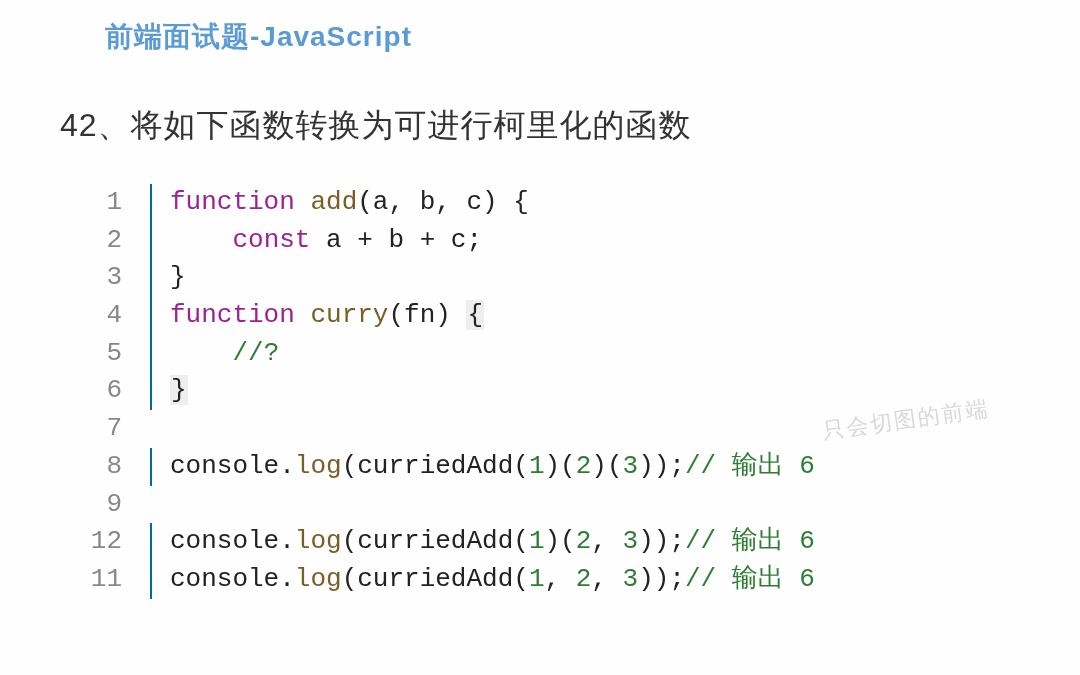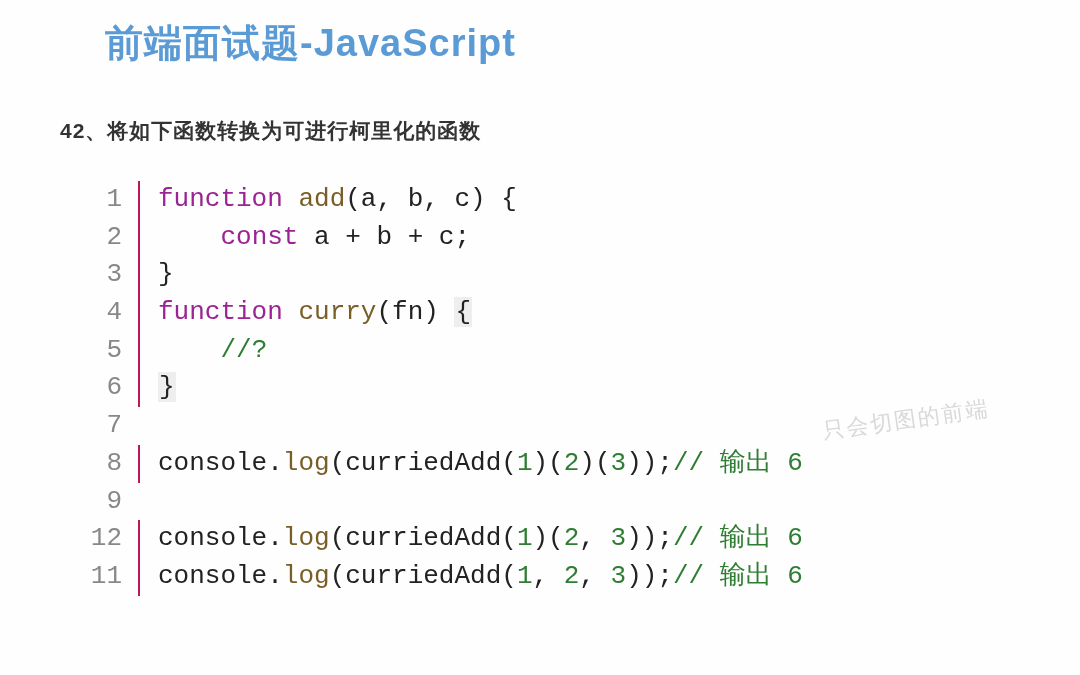--- a/index.html
+++ b/index.html
@@ -10,30 +10,30 @@
     body {
       width: 1080px;
       height: 675px;
       background: #fefefe;
       font-family: "Microsoft YaHei", "SimHei", Consolas, Monaco, monospace;
       padding: 0;
       position: relative;
     }
     .page-title {
       color: #5b9bd5;
-      font-size: 38px;
+      font-size: 28px;
       font-weight: bold;
       font-family: "Microsoft YaHei", "SimHei", sans-serif;
       padding: 18px 0 0 105px;
       letter-spacing: 1px;
     }
     .question {
       color: #333;
-      font-size: 21px;
-      font-weight: bold;
+      font-size: 32px;
+      font-weight: normal;
       font-family: "Microsoft YaHei", "SimHei", sans-serif;
       padding: 48px 0 0 60px;
       letter-spacing: 1px;
     }
     .code-block {
       margin: 36px 0 0 80px;
       font-family: Consolas, Monaco, "Courier New", monospace;
       font-size: 26px;
       line-height: 1.45;
     }
@@ -43,24 +43,25 @@
     }
     .line-number {
       display: inline-block;
       width: 58px;
       text-align: right;
       color: #888;
       padding-right: 16px;
       user-select: none;
     }
     .code-content {
-      border-left: 2px solid #be185d;
+      border-left: 2px solid #0369a1;
       padding-left: 18px;
       white-space: pre;
       color: #222;
+      margin-left: 12px;
     }
     .kw { color: #9b2393; }
     .fn { color: #795e26; }
     .num { color: #2e7d32; }
     .comment { color: #2e7d32; }
     .cursor-box {
       background: #eee;
       padding: 0 1px;
     }
     .watermark {

